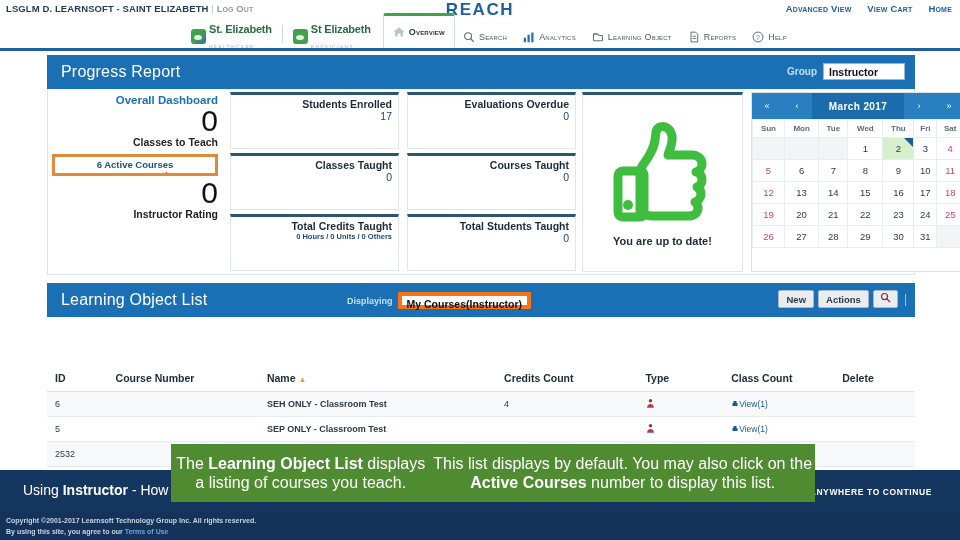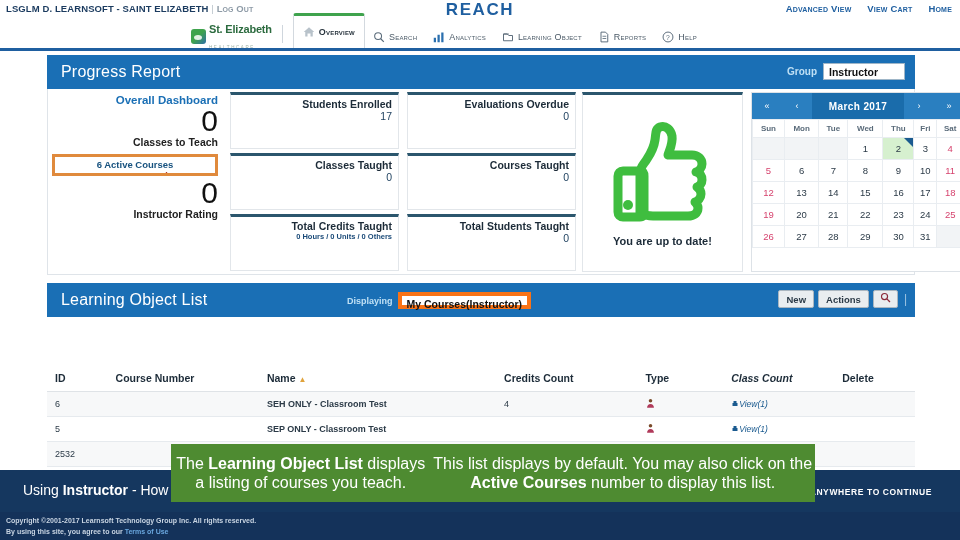--- a/index.html
+++ b/index.html
@@ -176,21 +176,21 @@
   table.lol td {
     font-size: 9px; color: #2b3a47; height: 25px; padding: 0 8px;
     border-bottom: 1px solid #e6eaee;
   }
   table.lol tr.alt td { background: #f7f8f9; }
   table.lol .c-id { width: 60px; }
   table.lol .c-num { width: 150px; }
   table.lol .c-name { width: 235px; font-weight: bold; }
   table.lol .c-stu { width: 140px; }
   table.lol .c-type { width: 85px; text-align: left; }
-  table.lol .c-cls { width: 110px; font-style: italic; }
+  table.lol .c-cls { width: 110px; }
   table.lol .c-del { width: 80px; }
   .sortcaret { color: #e0a33c; font-size: 8px; margin-left: 3px; }
   .viewlink { color: #1a5a8f; font-size: 8.5px; text-decoration: none; }
   .typeicon { display: inline-block; width: 11px; height: 11px; vertical-align: middle; }
 
   
   .callout {
     position: absolute; left: 171px; top: 393px; width: 644px; height: 58px;
     background: #4e8b31; color: #fff; display: flex; 
     align-items: center; justify-content: center; text-align: center;
@@ -240,20 +240,27 @@
   <div class="navstrip">
     <div class="navinner">
       <div class="logo">
         <span class="mark"></span>
         <span class="ltext">
           <span class="lname">St. Elizabeth</span><br>
           <span class="lsub">HEALTHCARE</span>
         </span>
       </div>
       <div class="logodiv"></div>
+      <div class="logo">
+        <span class="mark green"></span>
+        <span class="ltext">
+          <span class="lname">St Elizabeth</span><br>
+          <span class="lsub">PHYSICIANS</span>
+        </span>
+      </div>
 
       <div class="navtabs">
         <div class="navtab active">
           <span class="ic">
             <svg viewBox="0 0 16 16">
                 <path fill="#b8c2ca" d="M8 1.5 15 8h-2v6H10v-4H6v4H3V8H1z"></path>
               </svg>
           </span>
           <span>Overview</span>
         </div>

